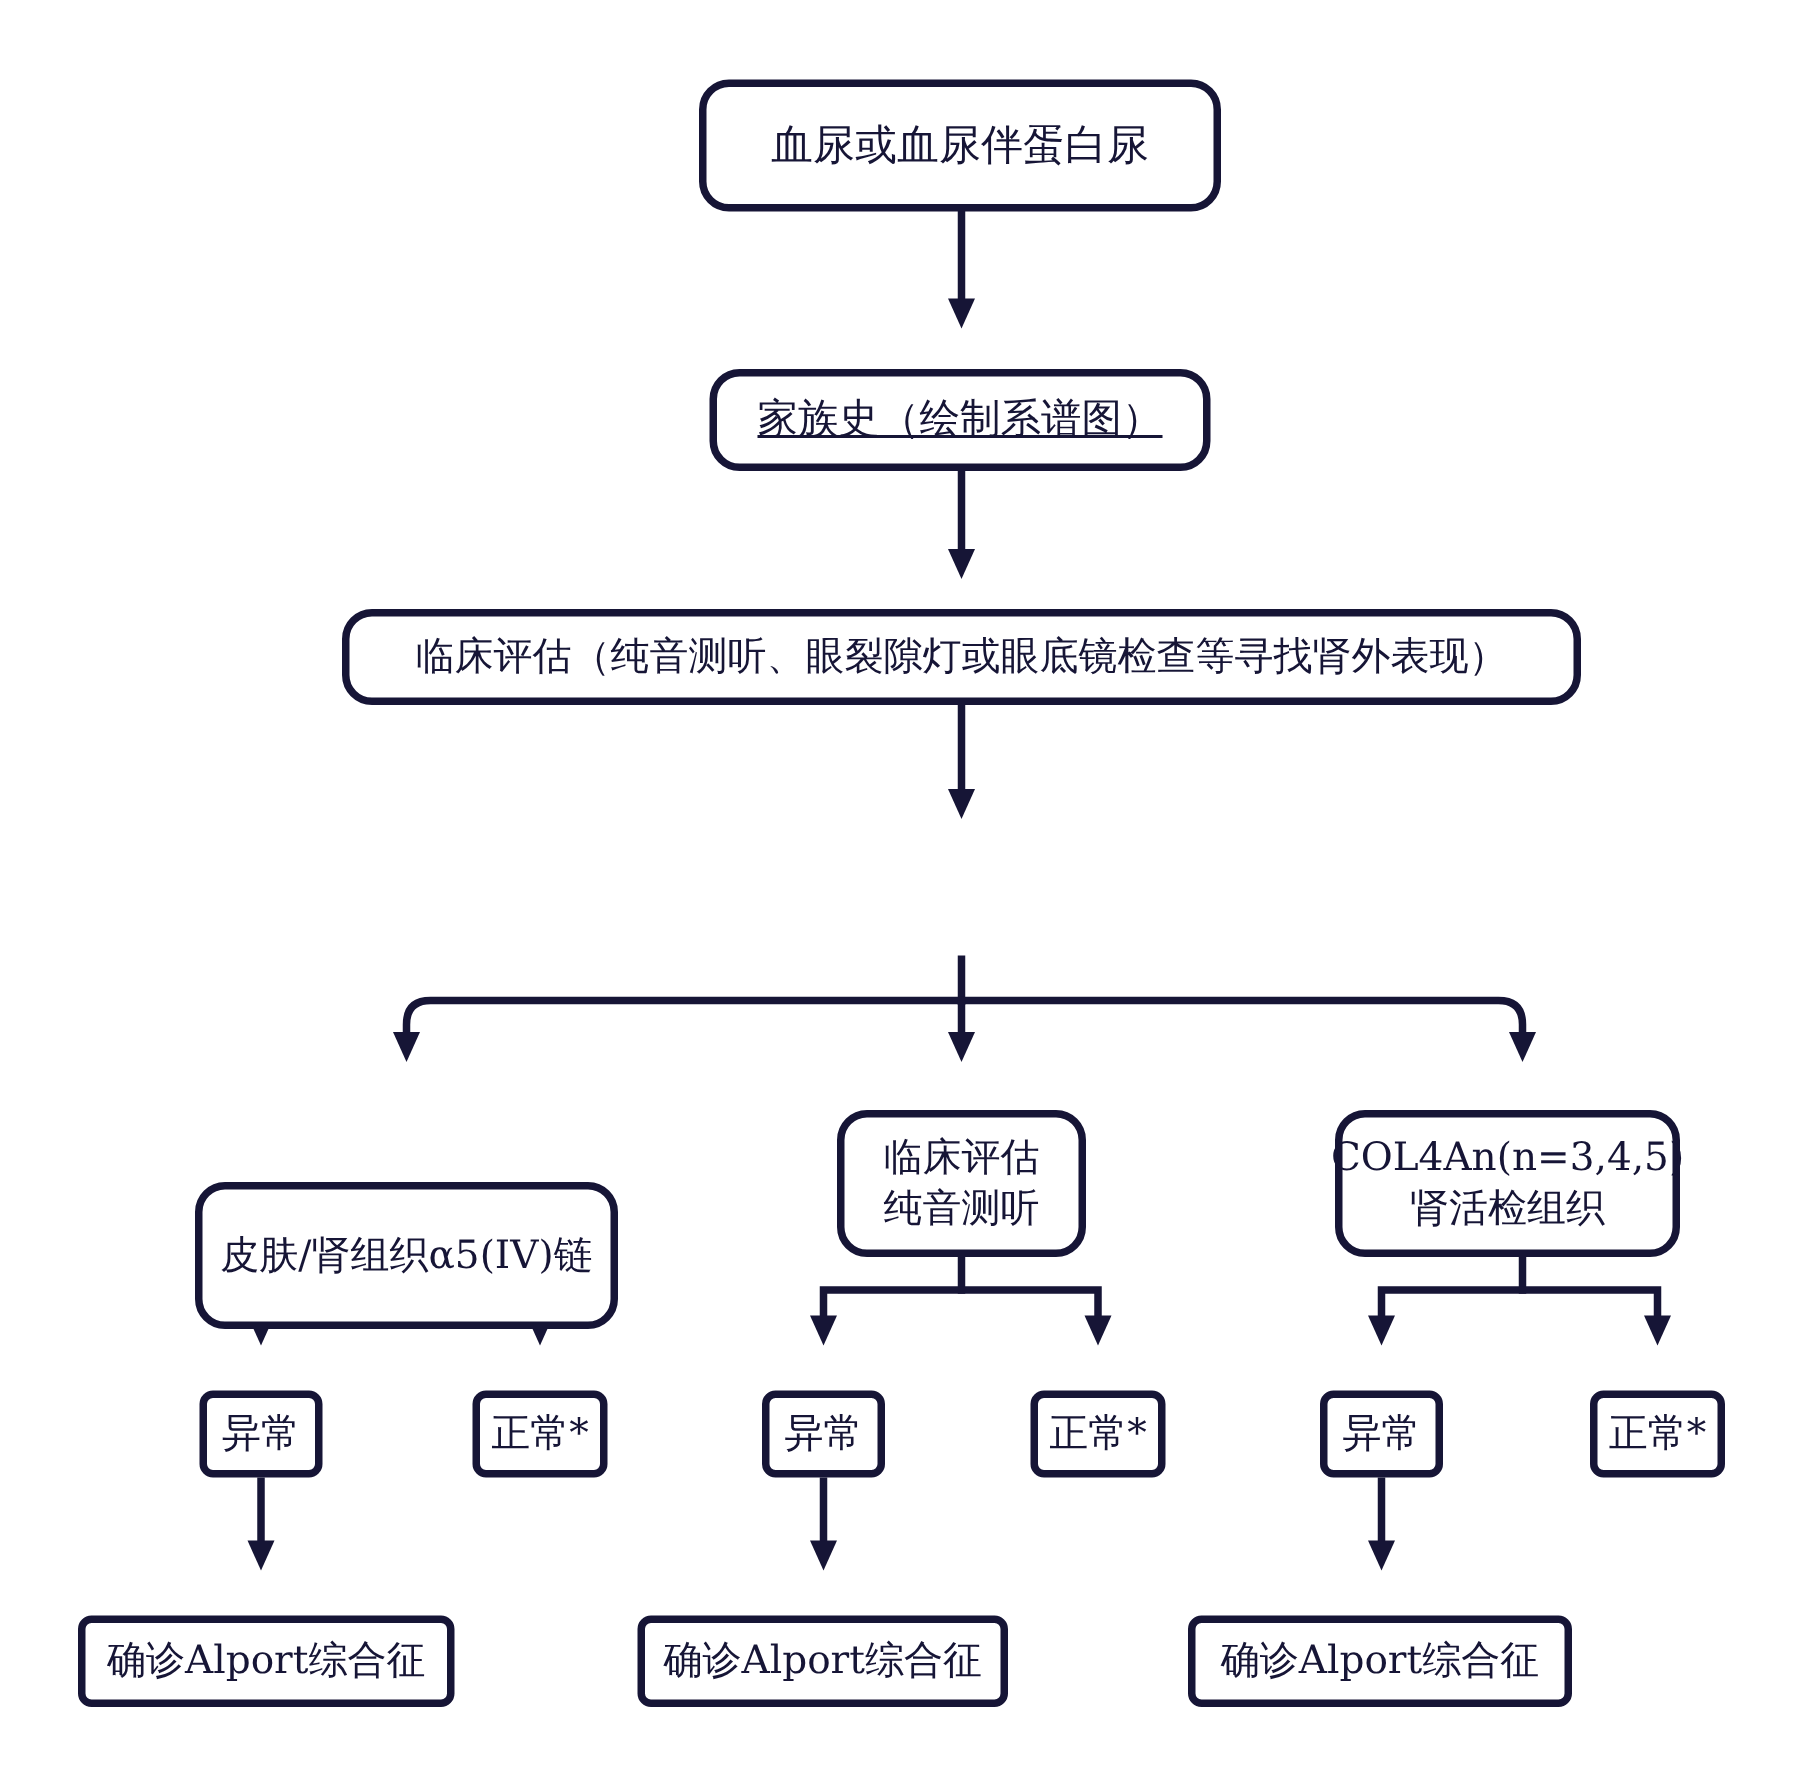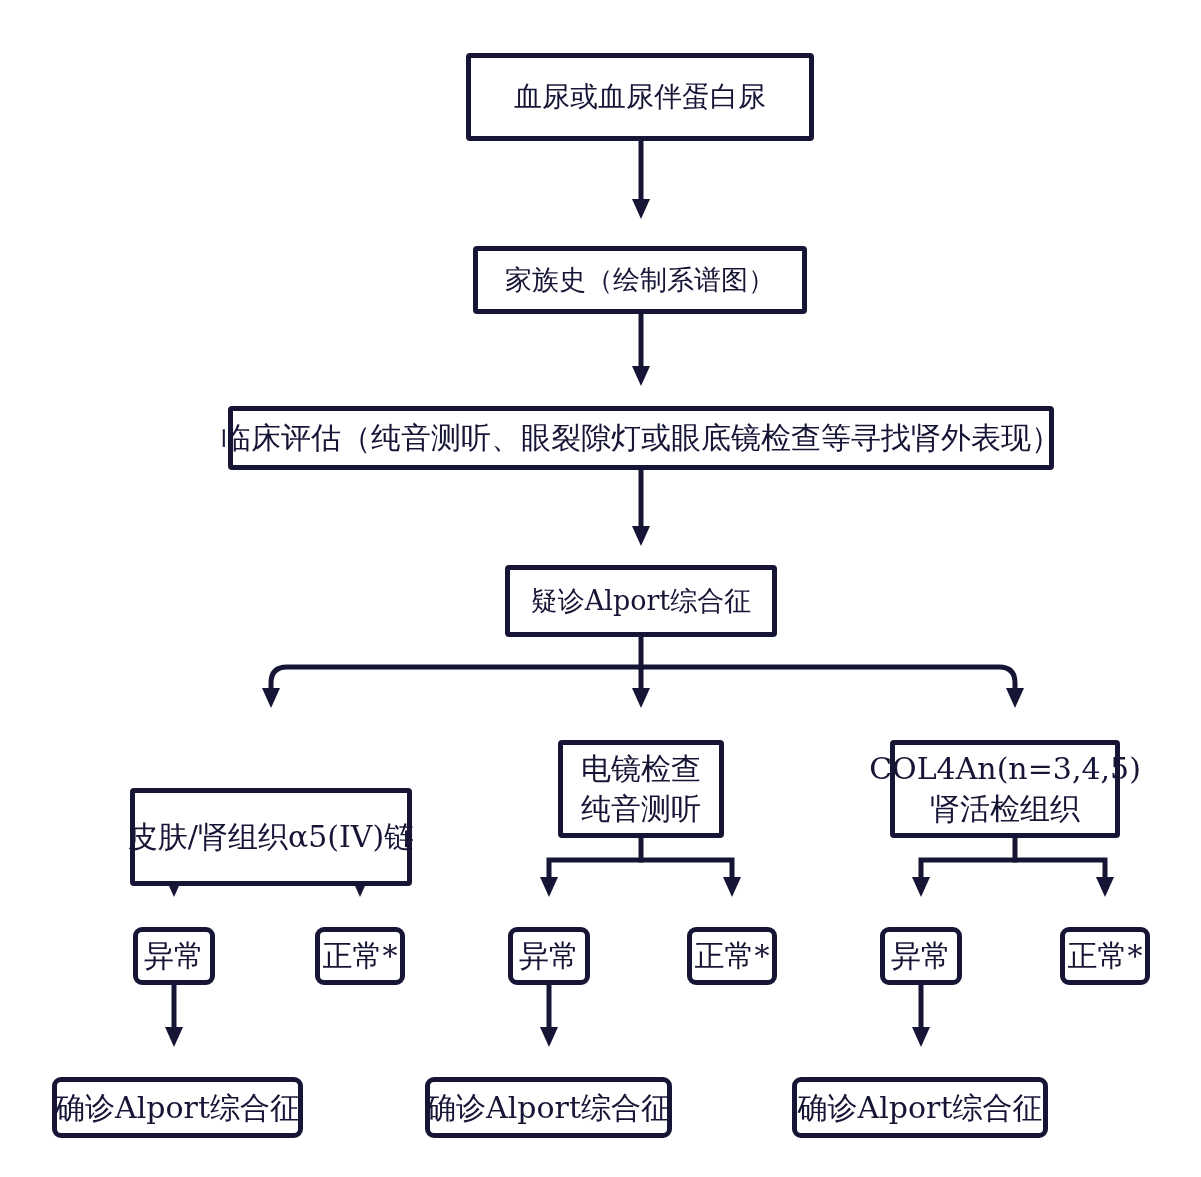--- a/index.html
+++ b/index.html
@@ -11,32 +11,32 @@
     color:#161536;
     overflow:hidden;
   }
   .connectors{position:absolute;left:0;top:0;}
   .connectors path{stroke:#161536;stroke-width:5;fill:none;}
   .connectors polygon{fill:#161536;stroke:none;}
   .node{
     position:absolute;
     box-sizing:border-box;
     border:5px solid #161536;
-    border-radius:4px;
+    border-radius:20px;
     background:#ffffff;
     display:flex;flex-direction:column;
     align-items:center;justify-content:center;
     text-align:center;
     white-space:nowrap;
     line-height:1.32;
   }
   .node .t{display:block;}
   .f28{font-size:28px;}
-  .f27{font-size:27px;}
-  .f26{font-size:30px;}
+  .f27{font-size:27px;text-decoration:underline;}
+  .f26{font-size:26px;}
   .sm{border-radius:9px;border-width:5px;}
 </style>
 </head>
 <body>
 
 <div class="canvas">
 
   <svg class="connectors" width="1201" height="1177" viewBox="0 0 1201 1177">
 
     <path d="M641 140 L641 201"></path>
@@ -84,39 +84,36 @@
   </div>
 
   <div class="node f27" style="left:473px;top:246px;width:334px;height:68px;">
     <span class="t">家族史（绘制系谱图）</span>
   </div>
 
   <div class="node f26" style="left:228px;top:406px;width:826px;height:64px;">
     <span class="t">临床评估（纯音测听、眼裂隙灯或眼底镜检查等寻找肾外表现）</span>
   </div>
 
-  <div class="node f27" style="left:505px;top:565px;width:272px;height:72px;">
-    <span class="t">疑诊Alport综合征</span>
-  </div>
 
   <div class="node f26" style="left:130px;top:740px;width:282px;height:98px;margin-top:48px;">
     <span class="t">皮肤/肾组织α5(IV)链</span>
   </div>
   <div class="node sm f26" style="left:133px;top:927px;width:82px;height:58px;">
     <span class="t">异常</span>
   </div>
   <div class="node sm f26" style="left:315px;top:927px;width:90px;height:58px;">
     <span class="t">正常*</span>
   </div>
   <div class="node sm f26" style="left:52px;top:1077px;width:251px;height:61px;">
     <span class="t">确诊Alport综合征</span>
   </div>
 
   <div class="node f26" style="left:558px;top:740px;width:166px;height:98px;">
-    <span class="t">电镜检查</span>
+    <span class="t">临床评估</span>
     <span class="t">纯音测听</span>
   </div>
   <div class="node sm f26" style="left:508px;top:927px;width:82px;height:58px;">
     <span class="t">异常</span>
   </div>
   <div class="node sm f26" style="left:687px;top:927px;width:90px;height:58px;">
     <span class="t">正常*</span>
   </div>
   <div class="node sm f26" style="left:425px;top:1077px;width:247px;height:61px;">
     <span class="t">确诊Alport综合征</span>

